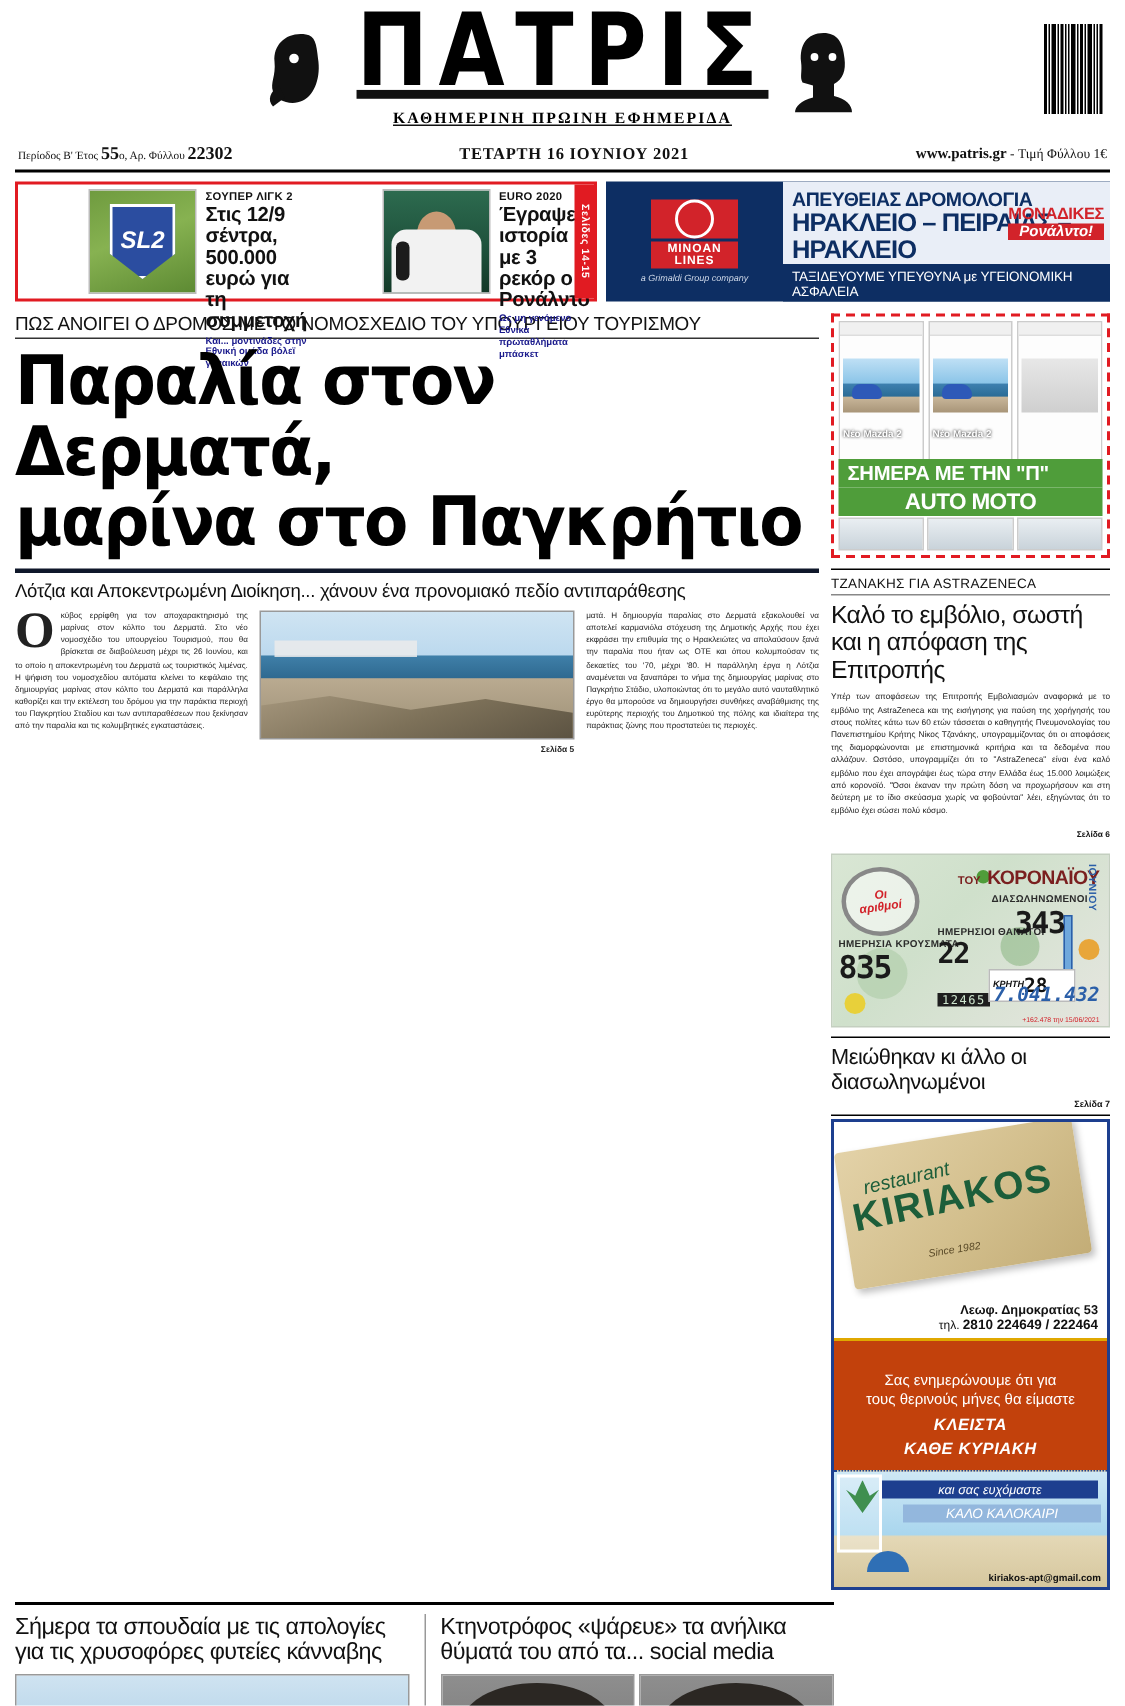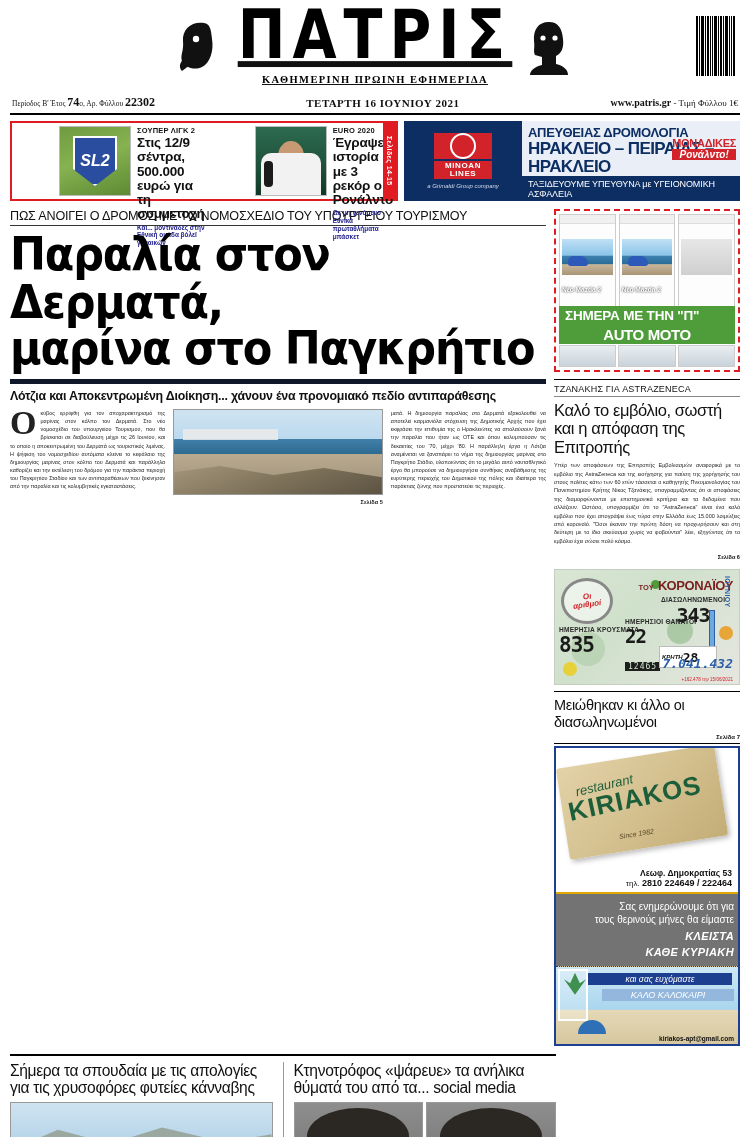--- a/index.html
+++ b/index.html
@@ -93,21 +93,21 @@
   .col-side { flex:0 0 186px; }
 
   .kicker-rule { border-bottom:1px solid #333; padding-bottom:2px; }
   .lead-kicker { font-size:12.6px; color:#111; letter-spacing:-.2px; }
   .lead-head {
     font-family:"DejaVu Sans", sans-serif;
     font-weight:bold; font-size:43px; line-height:1.04;
     letter-spacing:-1.2px; color:#000; margin:5px 0 2px 0;
     transform:scaleY(1.06); transform-origin:left top;
   }
-  .lead-sub { font-size:12.4px; color:#111; border-top:5px solid #0f172a; padding-top:5px; margin-top:9px; letter-spacing:-.2px;font-weight:bold; }
+  .lead-sub { font-size:12.4px; color:#111; border-top:3px solid #0f172a; padding-top:5px; margin-top:9px; letter-spacing:-.2px; }
 
   .lead-body { display:flex; gap:8px; margin-top:6px; }
   .lb-col { flex:1; min-width:0; font-size:5.4px; line-height:1.5; text-align:justify; color:#222; }
   .lb-col.mid { flex:1.35; }
   .dropcap { float:left; font-size:34px; line-height:26px; font-weight:bold; padding:1px 4px 0 0; font-family:"Liberation Serif", serif; }
   .lead-photo { width:100%; height:86px; border:1px solid #999; position:relative; overflow:hidden; margin-bottom:3px;
       background:linear-gradient(180deg,#cfe4f2 0%,#bcd9ee 34%,#3f7fa8 35%,#2f6a91 52%,#b9aa90 53%,#9c8f76 100%); }
   .lead-photo .rock { position:absolute; left:0; bottom:0; width:100%; height:42%;
       background:linear-gradient(160deg,#a99a80 0%,#7d7159 55%,#5c5342 100%); clip-path:polygon(0 38%,22% 20%,48% 46%,72% 26%,100% 52%,100% 100%,0 100%); }
   .lead-photo .town { position:absolute; left:4%; top:22%; width:46%; height:14%; background:rgba(235,235,235,.85); }
@@ -182,21 +182,21 @@
   .kir-card { position:absolute; left:6px; top:8px; width:160px; height:92px; background:linear-gradient(140deg,#e3d2a8 0%,#d3bf8d 55%,#c3ad77 100%);
       transform:rotate(-9deg); border-radius:3px; box-shadow:2px 3px 5px rgba(0,0,0,.25); }
   .kir-card .r1 { position:absolute; left:16px; top:16px; font-size:13px; color:#1d5e3a; font-style:italic; transform:rotate(-4deg); }
   .kir-card .r2 { position:absolute; left:6px; top:26px; font-size:26px; font-weight:bold; color:#1d5e3a; letter-spacing:1px; transform:rotate(-3deg); }
   .kir-card .r3 { position:absolute; left:52px; bottom:12px; font-size:7px; color:#5a4a28; font-style:italic; }
   .kir-addr { padding:2px 6px 4px 6px; text-align:right; border-bottom:2px solid #e0a800; }
   .kir-addr .a1 { font-size:8px; }
   .kir-addr .a1 b { font-size:8.5px; }
   .kir-addr .a2 { font-size:8px; }
   .kir-addr .a2 b { font-size:9px; }
-  .kir-blue { background:#737373; color:#fff; text-align:right; padding:6px 4px 8px 4px; }
+  .kir-blue { background:#c2410c; color:#fff; text-align:center; padding:20px 4px 8px 4px; }
   .kir-blue .k1 { font-size:10px; line-height:1.3; }
   .kir-blue .k2 { font-size:11px; font-weight:bold; font-style:italic; margin-top:4px; letter-spacing:.4px; }
   .kir-bot { position:relative; height:78px; background:linear-gradient(180deg,#cfe8f5 0%,#a9d6ee 55%,#e4d8b6 56%,#d6c79e 100%); overflow:hidden; border-top:1px dotted #1d3f8f; }
   .kir-bot .b-lbl1 { position:absolute; left:32px; top:6px; right:6px; background:#1d3f8f; color:#fff; font-size:8.5px; font-style:italic; text-align:center; padding:1px 4px; }
   .kir-bot .b-lbl2 { position:absolute; left:46px; top:22px; right:4px; background:#93b7dd; color:#fff; font-size:9px; font-style:italic; text-align:center; padding:1px 4px; }
   .kir-bot .umbrella { position:absolute; left:22px; bottom:10px; width:28px; height:14px; background:#2f6fb5; border-radius:14px 14px 0 0; }
   .kir-bot .mail { position:absolute; right:4px; bottom:2px; font-size:6.5px; font-weight:bold; }
   .kir-bot .palm { position:absolute; left:8px; top:6px; width:22px; height:22px; background:#3f8f4f; clip-path:polygon(50% 100%,0 30%,28% 48%,50% 0,72% 48%,100% 30%); }
   .kir-bot .window { position:absolute; left:2px; top:2px; width:30px; height:52px; border:2px solid #fff; background:rgba(255,255,255,.25); }
 </style>
@@ -237,21 +237,21 @@
         <i style="width:3px"></i>
       <i style="width:1px"></i>
         <i style="width:1px"></i>
         <i style="width:2px"></i>
     </div>
   </div>
 
   <div class="dateline">
     <div class="dl-left">
       <span>Περίοδος Β' Έτος</span>
-      <span class="bignum">74</span><span>ο, Αρ. Φύλλου</span>
+      <span class="bignum">55</span><span>ο, Αρ. Φύλλου</span>
       <span class="bignum">22302</span>
     </div>
     <div class="dl-center">ΤΕΤΑΡΤΗ 16 ΙΟΥΝΙΟΥ 2021</div>
     <div class="dl-right">
       <span class="url">www.patris.gr</span>
       <span>- Τιμή Φύλλου 1€</span>
     </div>
   </div>
 
   <div class="adstrip">

